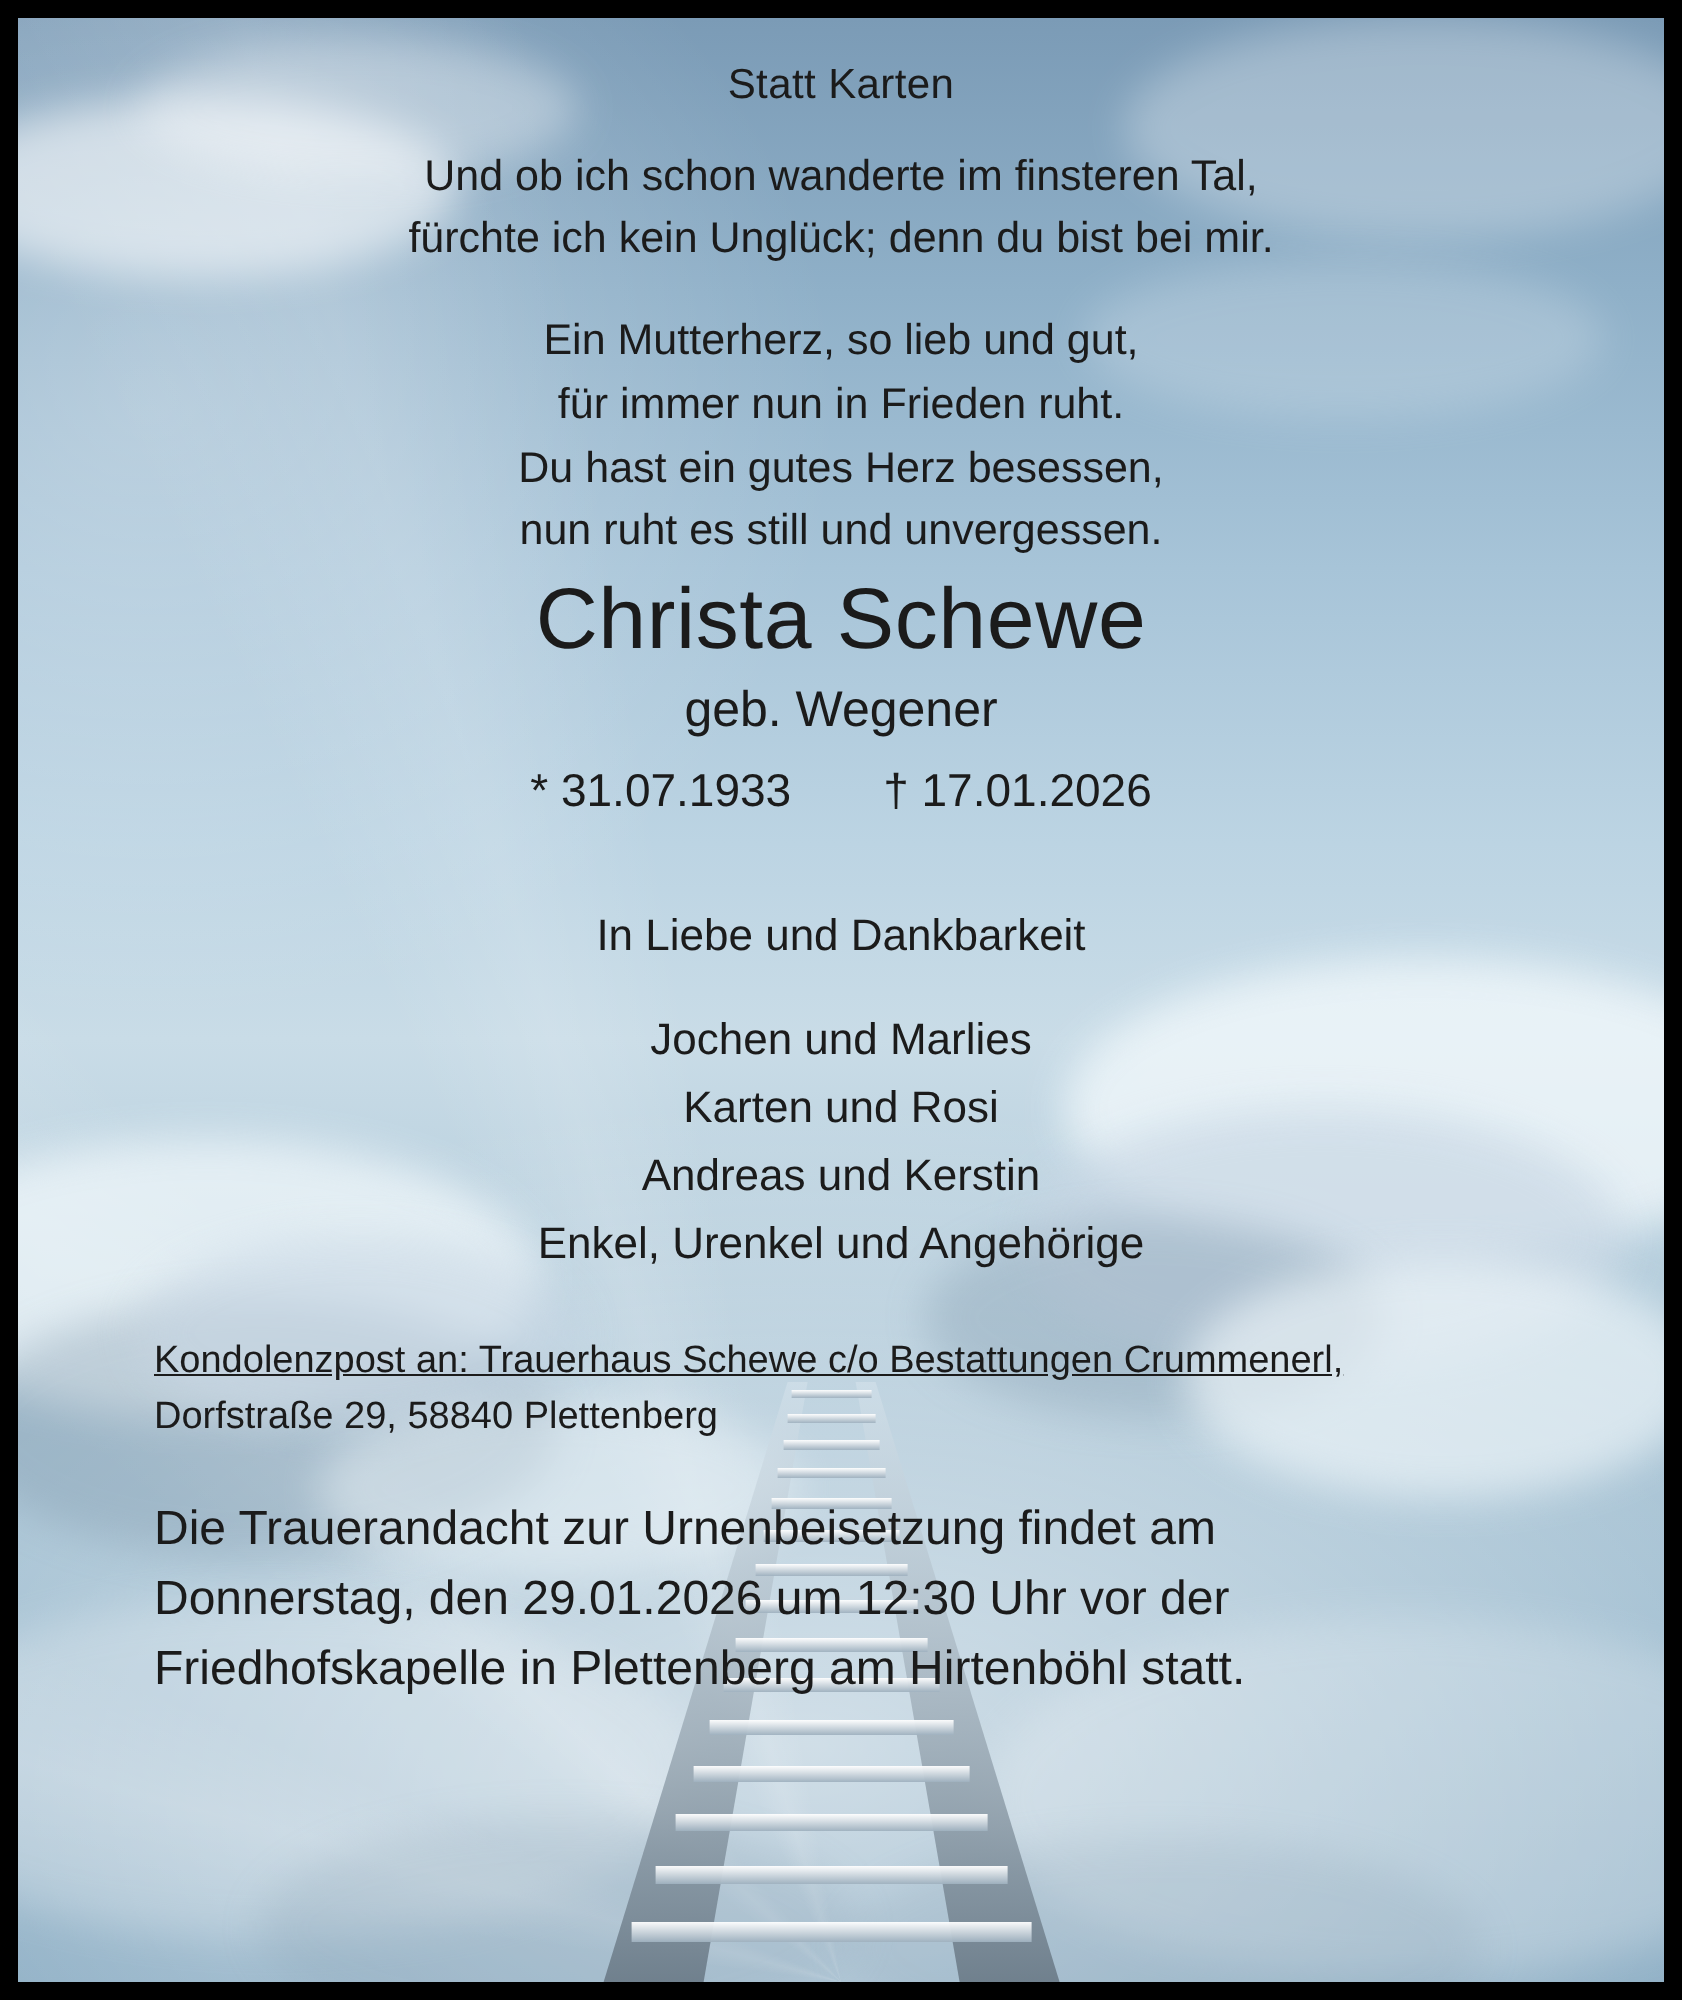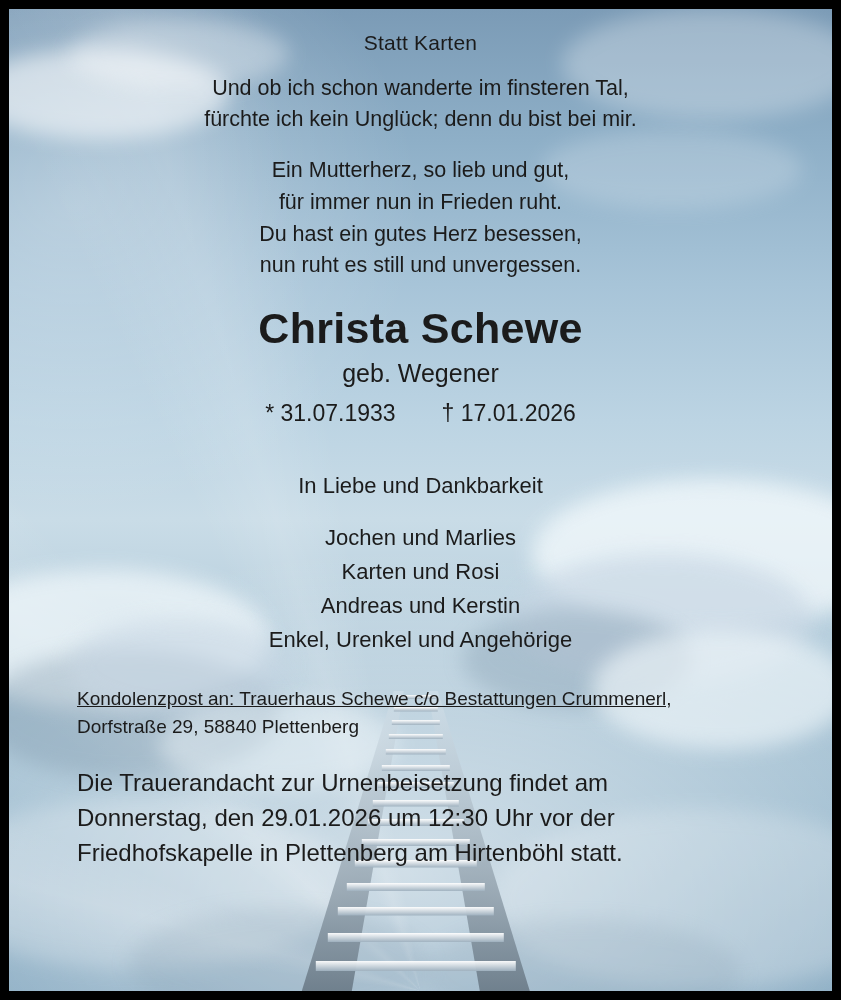--- a/index.html
+++ b/index.html
@@ -114,30 +114,30 @@
     margin-bottom: 18px;
   }
   .verse1 {
     font-size: 21.5px;
     line-height: 1.45;
     margin-bottom: 20px;
   }
   .verse2 {
     font-size: 21.5px;
     line-height: 1.47;
-    margin-bottom: 22px;
+    margin-bottom: 4px;
   }
   .lead {
     font-size: 23px;
     line-height: 1.42;
     margin-bottom: 20px;
   }
   .name {
     font-size: 43px;
-    font-weight: bold;
+    font-weight: normal;
     letter-spacing: 0.3px;
     margin-bottom: 6px;
   }
   .born-name {
     font-size: 25px;
     font-weight: normal;
     margin-bottom: 12px;
   }
   .dates {
     font-size: 23px;

